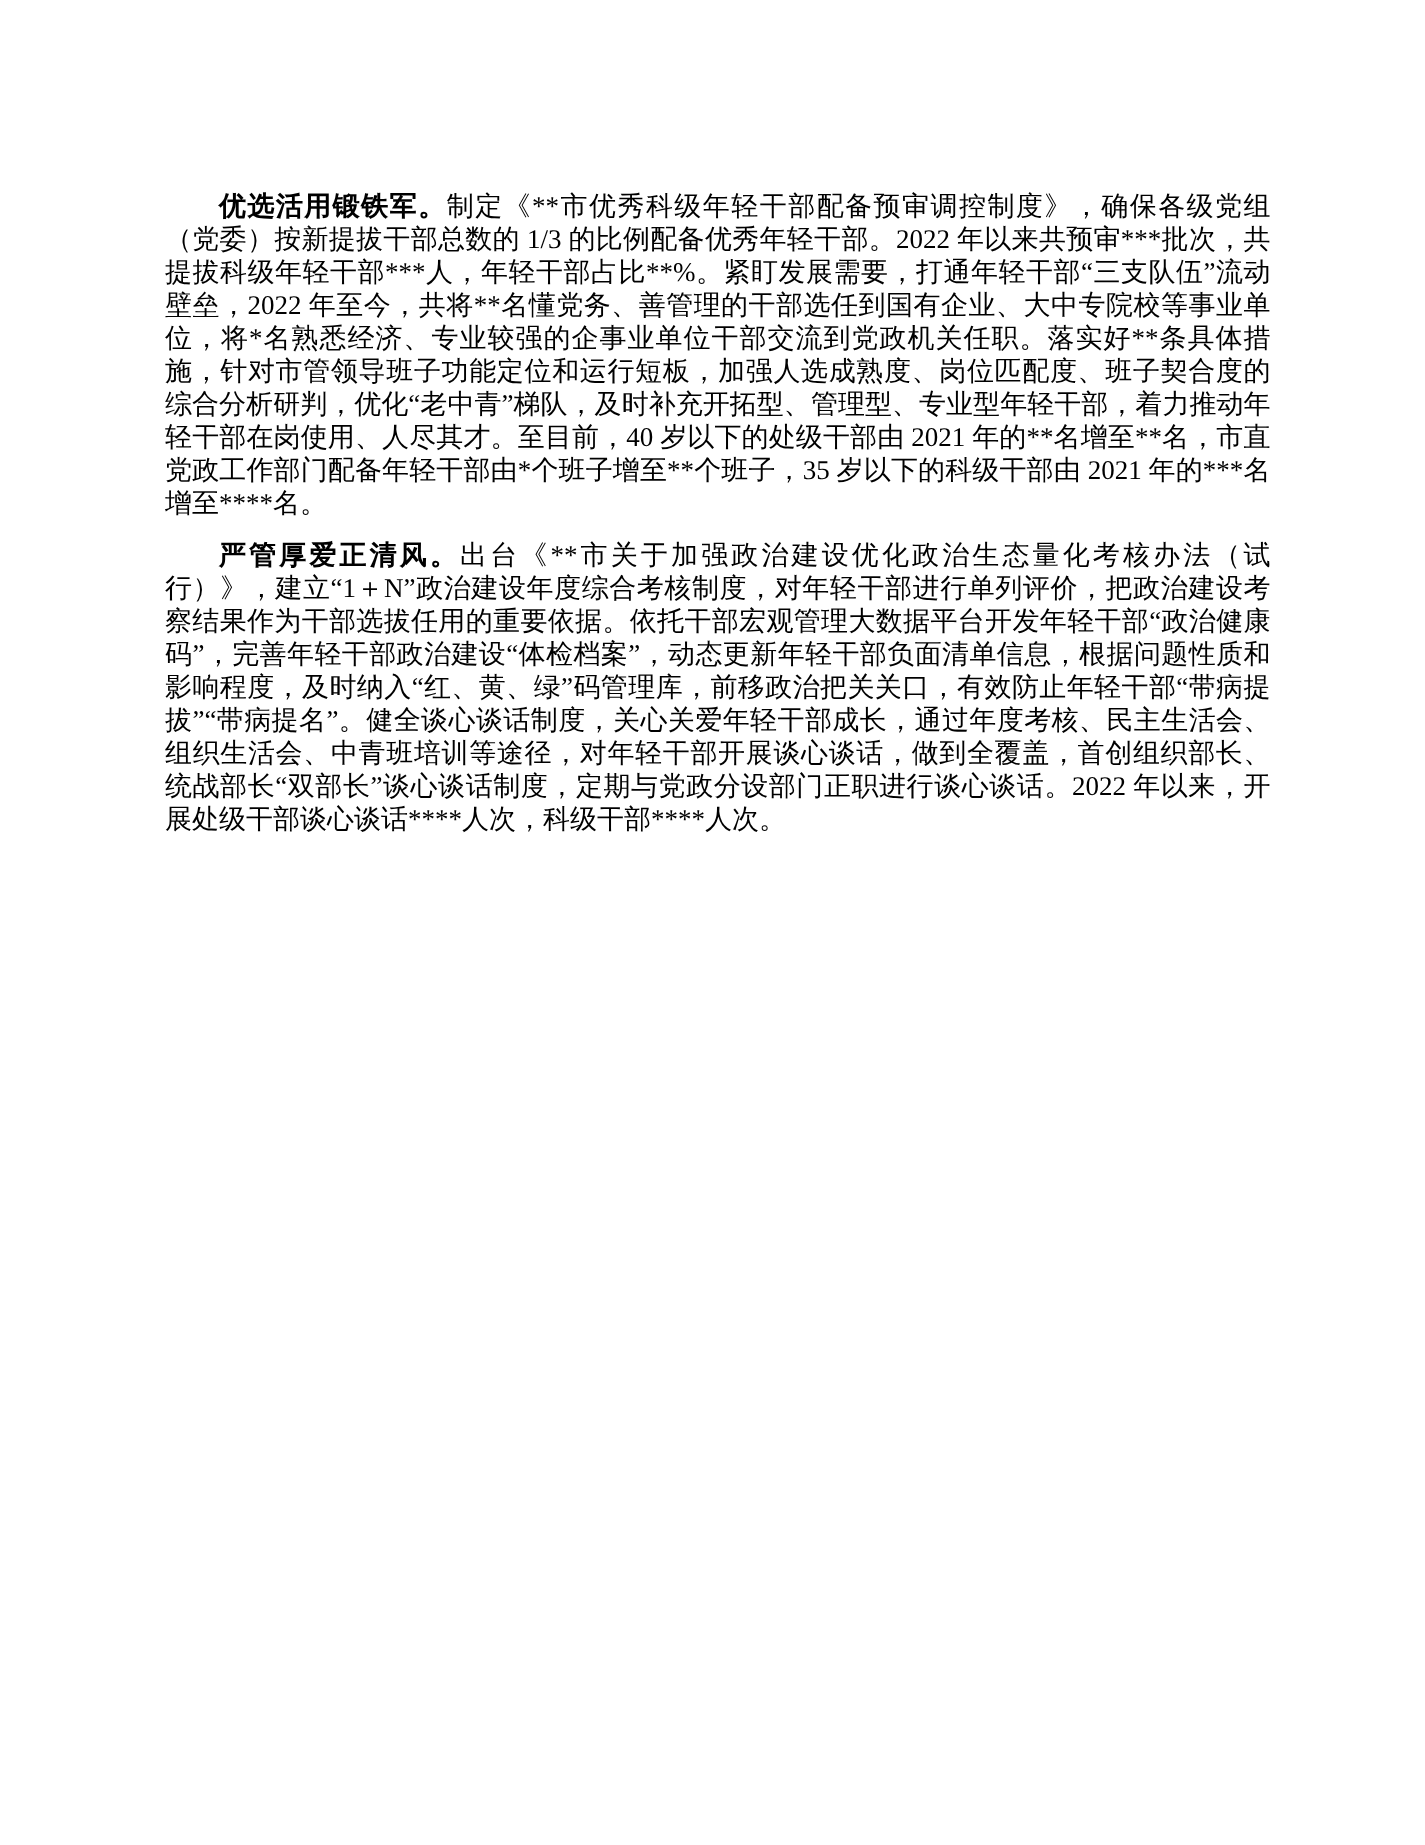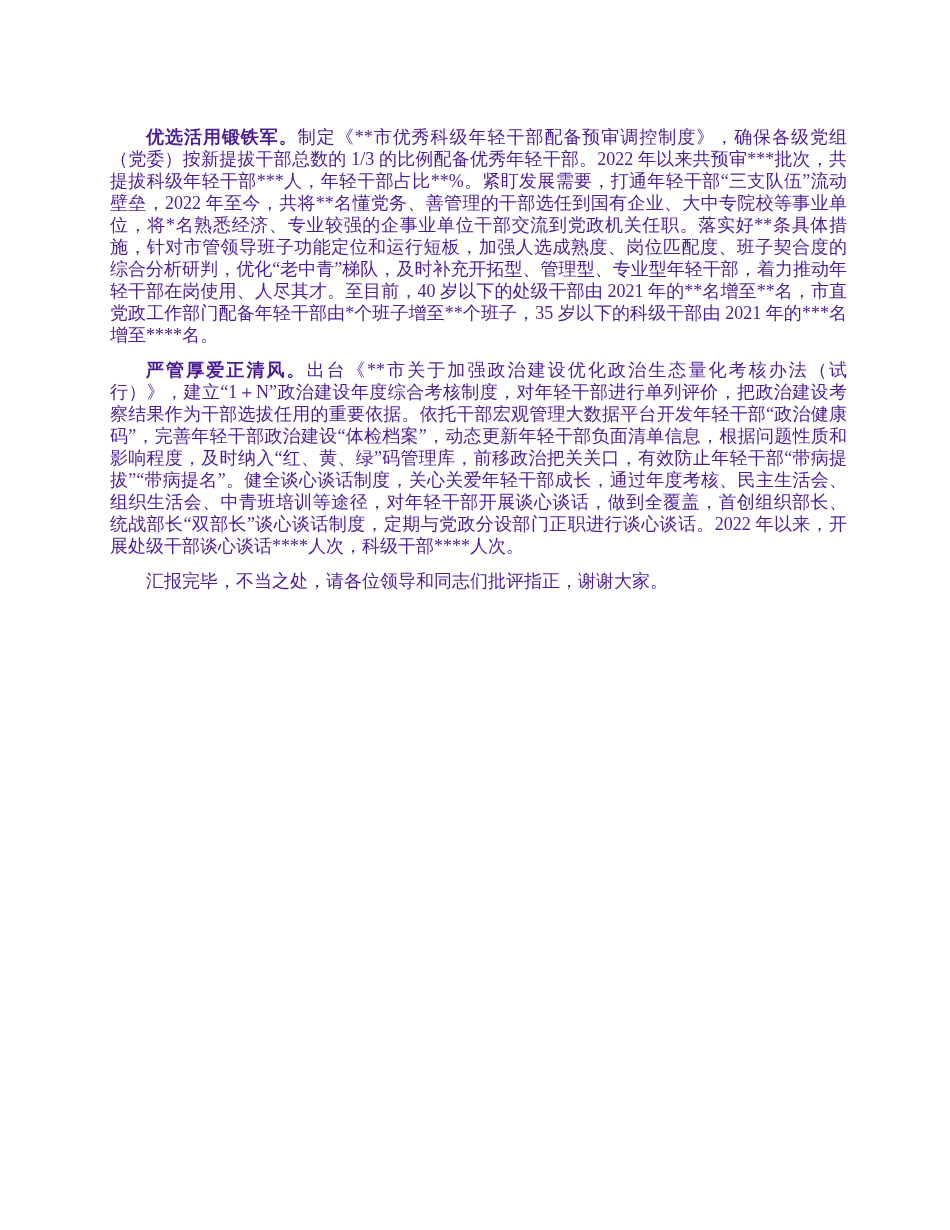--- a/index.html
+++ b/index.html
@@ -15,21 +15,21 @@
     overflow: hidden;
   }
   .content {
     position: absolute;
     left: 110px;
     top: 126px;
     width: 737px;
     font-family: "Liberation Serif", "DejaVu Serif", serif;
     font-size: 18px;
     line-height: 22px;
-    color: #4c1d95;
+    color: #000000;
   }
   .para {
     margin: 0 0 13px 0;
     text-align: justify;
     text-indent: 36px;
   }
   .para:last-child {
     margin-bottom: 0;
   }
   .para-heading {
@@ -39,16 +39,15 @@
 </head>
 <body>
 
 <div class="page">
   <div class="content">
 
     <p class="para"><span class="para-heading">优选活用锻铁军。</span><span>制定《**市优秀科级年轻干部配备预审调控制度》，确保各级党组（党委）按新提拔干部总数的 1/3 的比例配备优秀年轻干部。2022 年以来共预审***批次，共提拔科级年轻干部***人，年轻干部占比**%。紧盯发展需要，打通年轻干部“三支队伍”流动壁垒，2022 年至今，共将**名懂党务、善管理的干部选任到国有企业、大中专院校等事业单位，将*名熟悉经济、专业较强的企事业单位干部交流到党政机关任职。落实好**条具体措施，针对市管领导班子功能定位和运行短板，加强人选成熟度、岗位匹配度、班子契合度的综合分析研判，优化“老中青”梯队，及时补充开拓型、管理型、专业型年轻干部，着力推动年轻干部在岗使用、人尽其才。至目前，40 岁以下的处级干部由 2021 年的**名增至**名，市直党政工作部门配备年轻干部由*个班子增至**个班子，35 岁以下的科级干部由 2021 年的***名增至****名。</span></p>
 
     <p class="para"><span class="para-heading">严管厚爱正清风。</span><span>出台《**市关于加强政治建设优化政治生态量化考核办法（试行）》，建立“1＋N”政治建设年度综合考核制度，对年轻干部进行单列评价，把政治建设考察结果作为干部选拔任用的重要依据。依托干部宏观管理大数据平台开发年轻干部“政治健康码”，完善年轻干部政治建设“体检档案”，动态更新年轻干部负面清单信息，根据问题性质和影响程度，及时纳入“红、黄、绿”码管理库，前移政治把关关口，有效防止年轻干部“带病提拔”“带病提名”。健全谈心谈话制度，关心关爱年轻干部成长，通过年度考核、民主生活会、组织生活会、中青班培训等途径，对年轻干部开展谈心谈话，做到全覆盖，首创组织部长、统战部长“双部长”谈心谈话制度，定期与党政分设部门正职进行谈心谈话。2022 年以来，开展处级干部谈心谈话****人次，科级干部****人次。</span></p>
 
-    <p class="para"><span>汇报完毕，不当之处，请各位领导和同志们批评指正，谢谢大家。</span></p>
 
   </div>
 </div>
 
 </body></html>

